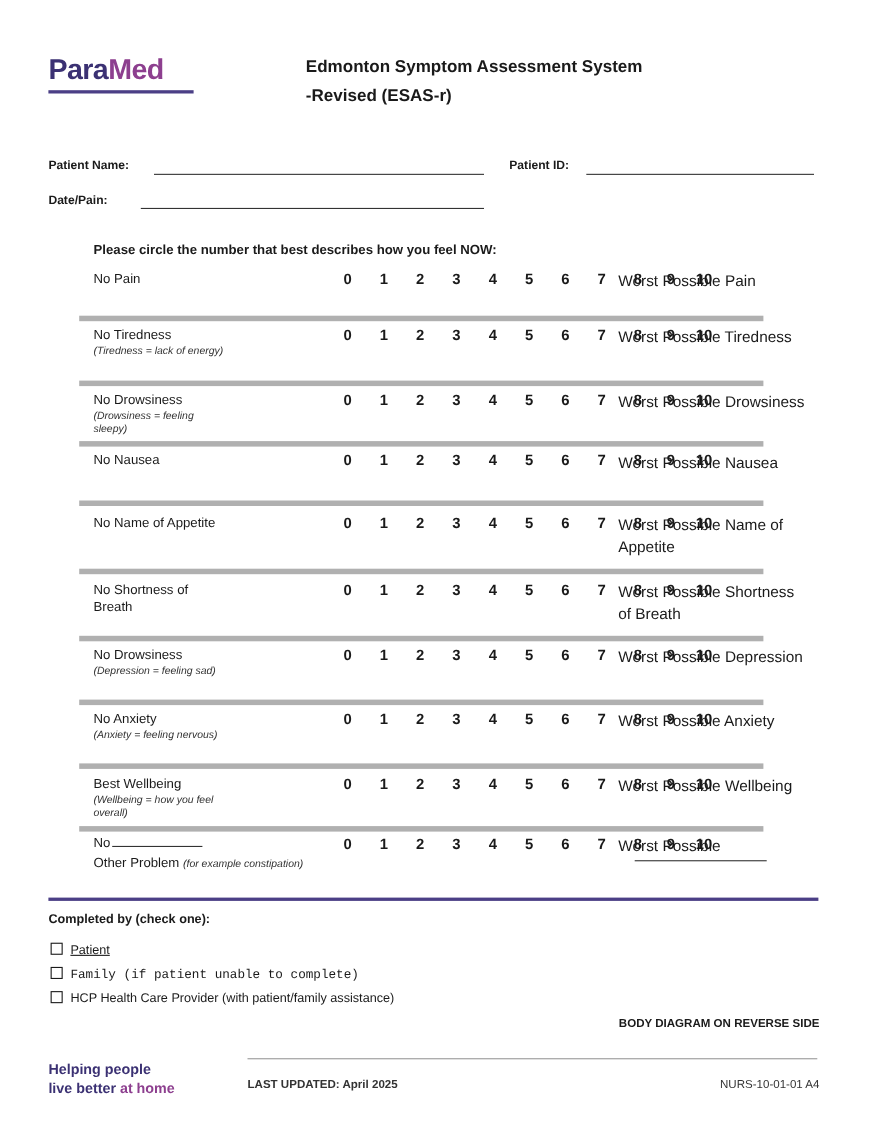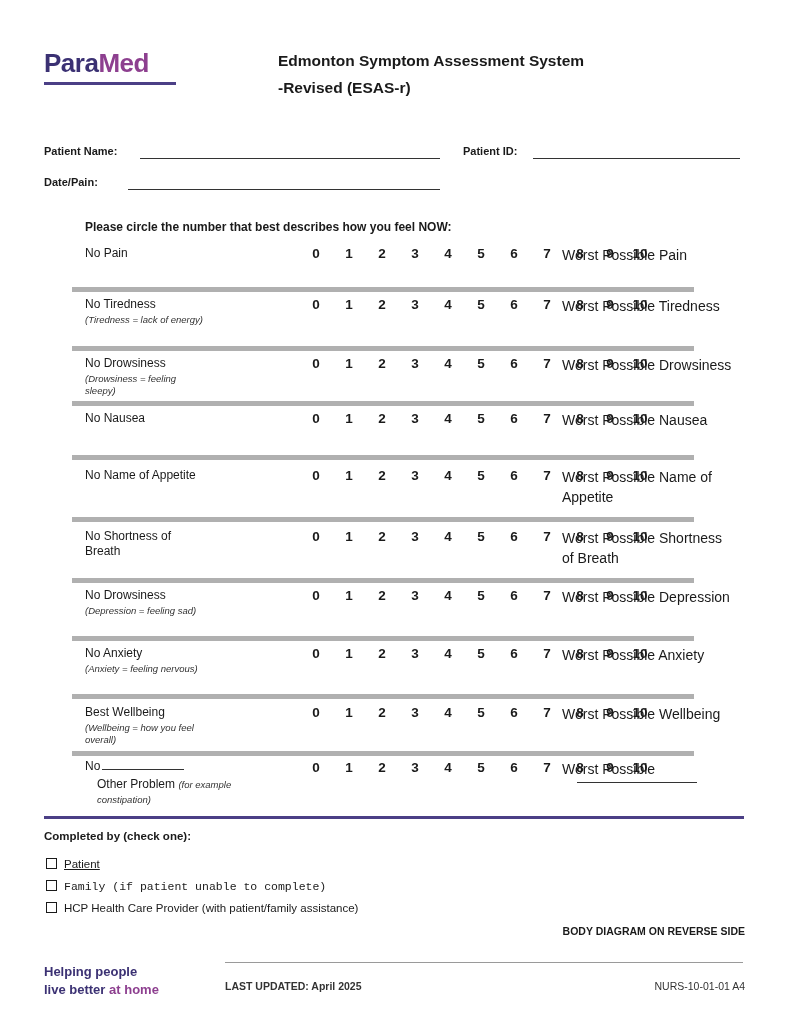--- a/index.html
+++ b/index.html
@@ -309,21 +309,21 @@
       <span class="num" style="left:404px;">9</span>
       <span class="num" style="left:434px;">10</span>
     </div>
     <div class="right-lbl">Worst Possible Wellbeing</div>
   </div>
   <div class="sep" style="top:751px;"></div>
 
   <div class="row" style="top:758px;">
     <div class="left-lbl" style="width:195px;">
       <span>No</span><span class="blank-line"></span>
-      <span style="display:block;margin-top:3px;margin-left:12px;">
+      <span style="display:block;margin-top:3px;">
         <span>Other Problem</span>
         <span class="other-sub">(for example constipation)</span>
       </span>
     </div>
     <div class="nums" style="top:2px;">
       <span class="num" style="left:110px;">0</span>
       <span class="num" style="left:143px;">1</span>
       <span class="num" style="left:176px;">2</span>
       <span class="num" style="left:209px;">3</span>
       <span class="num" style="left:242px;">4</span>

